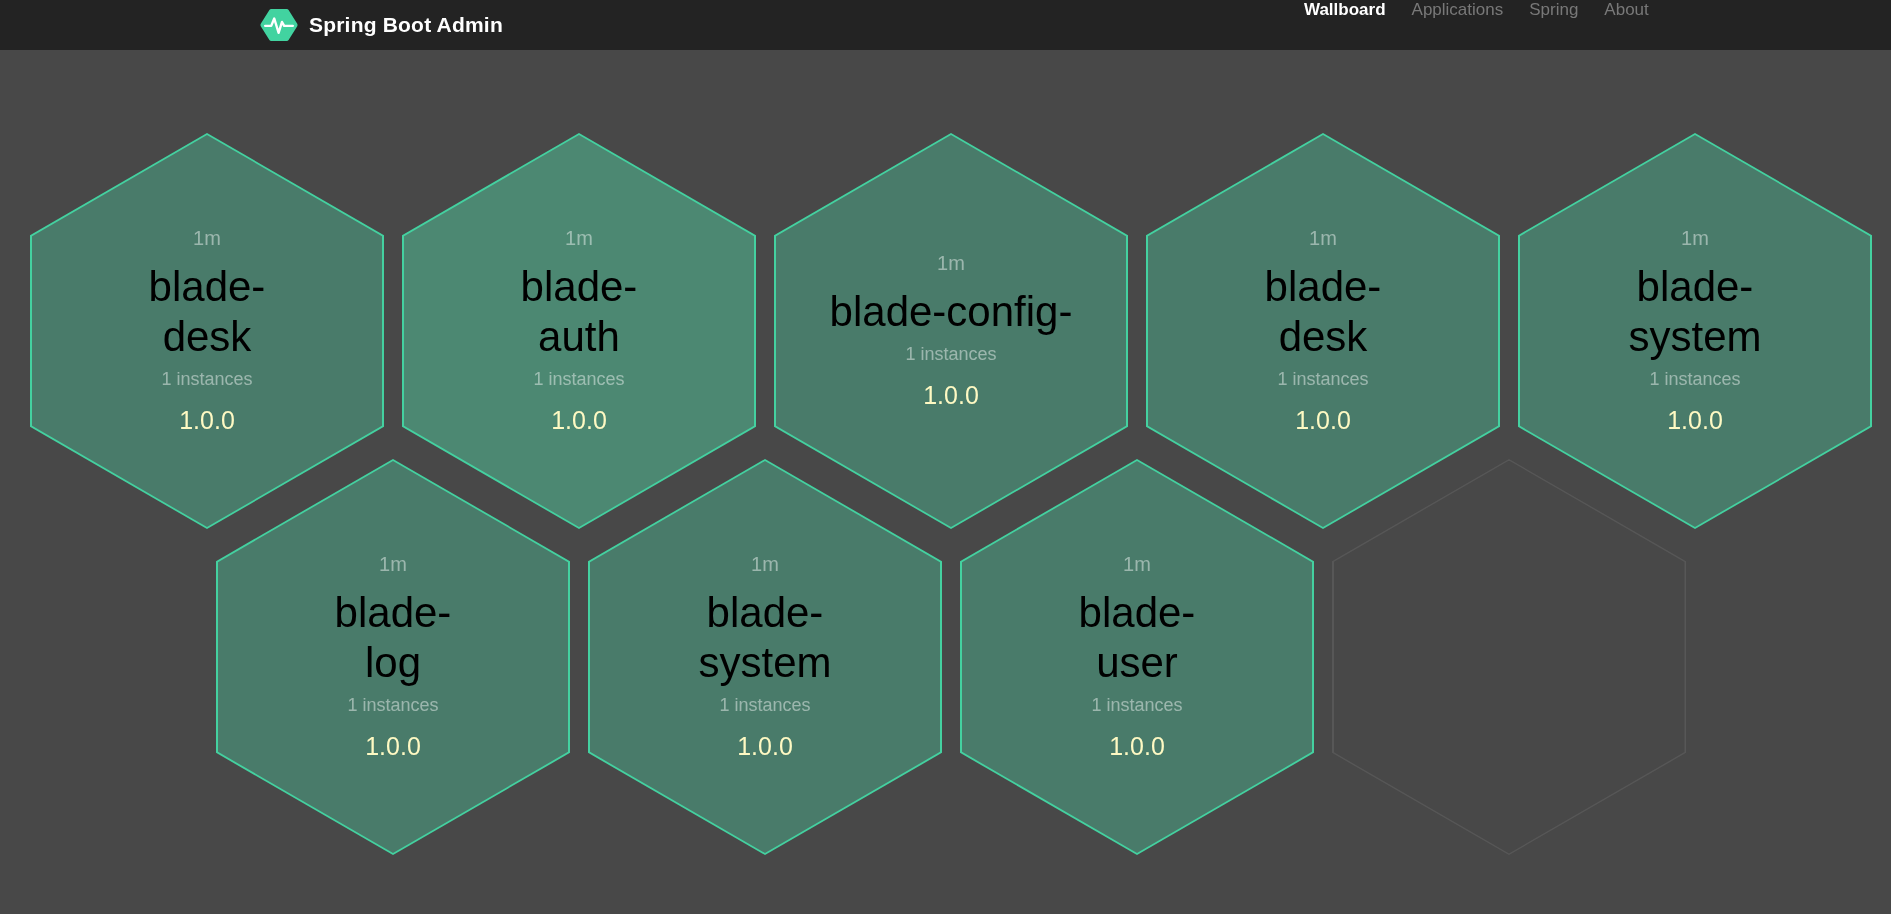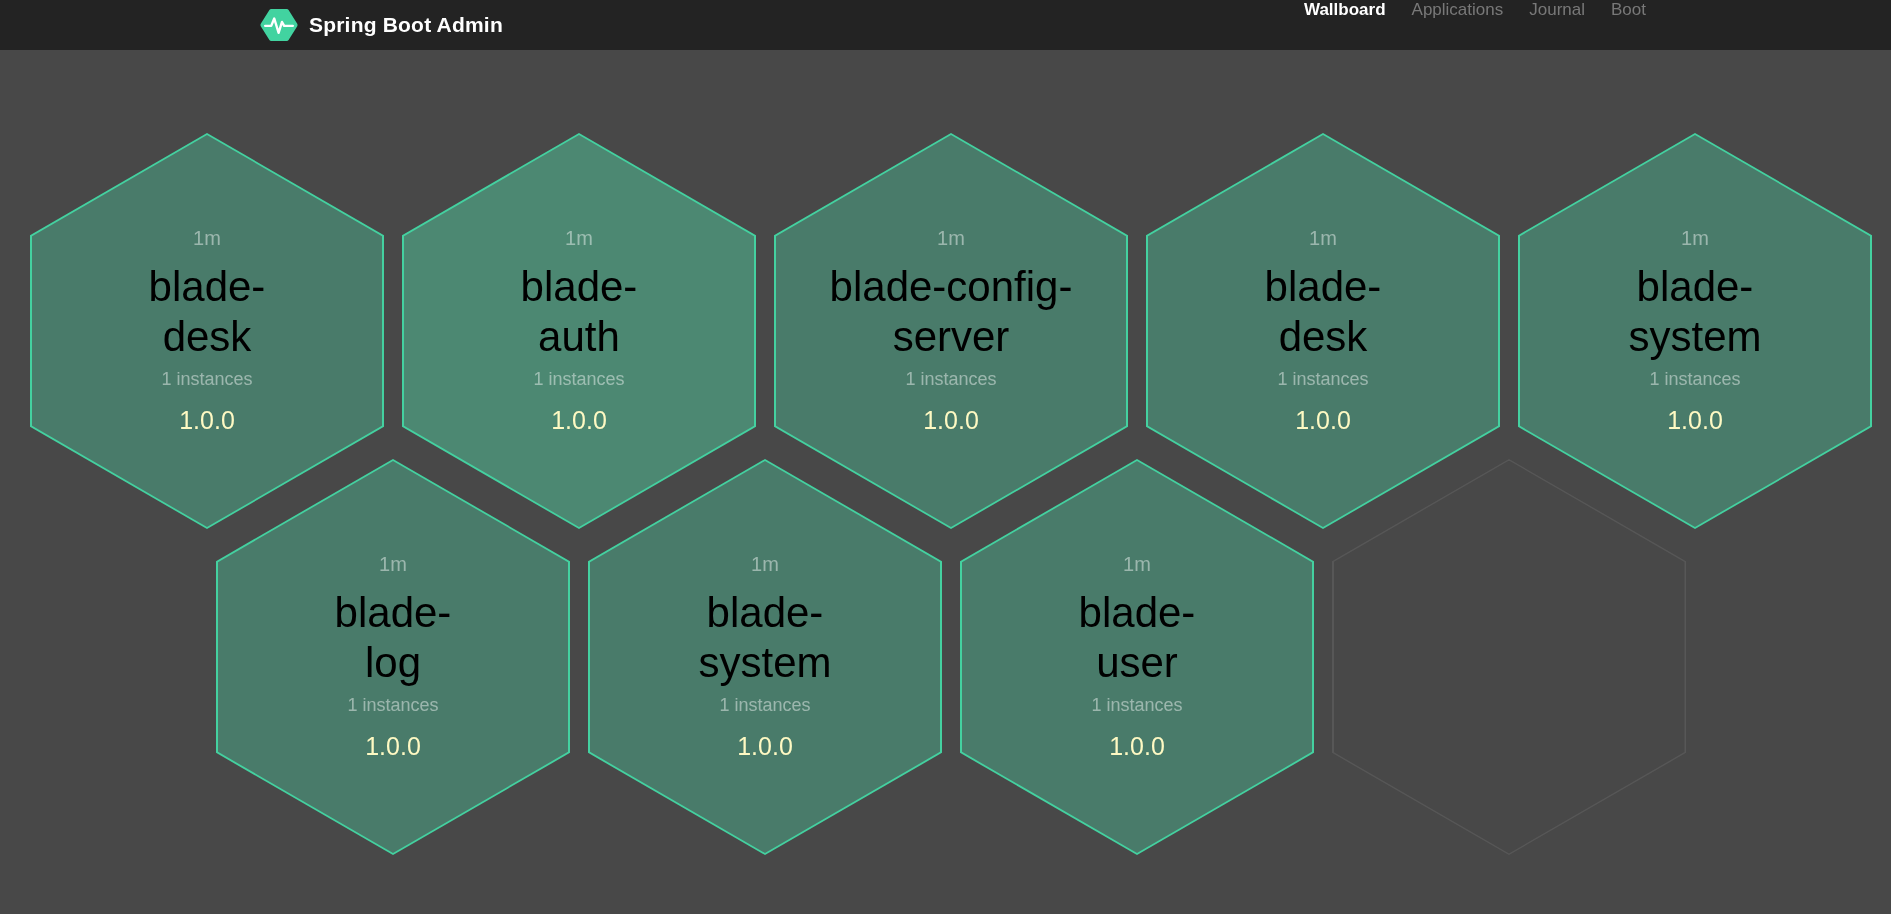--- a/index.html
+++ b/index.html
@@ -99,21 +99,20 @@
       </div>
       <div class="hex-instances">1 instances</div>
       <div class="hex-version">1.0.0</div>
     </div>
   </div>
     <div class="hex" style="left: 774px; top: 123px;">
     <div class="hex-inner hex-content">
       <div class="hex-uptime">1m</div>
       <div class="hex-name">
         <div>blade-config-</div>
-        <div>server</div>
       </div>
       <div class="hex-instances">1 instances</div>
       <div class="hex-version">1.0.0</div>
     </div>
   </div>
     <div class="hex" style="left: 1146px; top: 123px;">
     <div class="hex-inner hex-content">
       <div class="hex-uptime">1m</div>
       <div class="hex-name">
         <div>blade-</div>
@@ -178,16 +177,16 @@
       <svg width="38" height="34" viewBox="0 0 44 38">
         <polygon points="3,19 13,3 31,3 41,19 31,35 13,35" fill="var(--accent)" stroke="var(--accent)" stroke-width="5" stroke-linejoin="round"></polygon>
         <path d="M6 20 L13 20 L16.5 11.5 L21.5 28 L25.5 15.5 L28 20 L38 20" fill="none" stroke="#ffffff" stroke-width="2.8" stroke-linecap="round" stroke-linejoin="round"></path>
       </svg>
     </span>
     <span class="brand-title">Spring Boot Admin</span>
   </a>
   <nav class="nav">
       <a class="nav-item active">Wallboard</a>
       <a class="nav-item">Applications</a>
-      <a class="nav-item">Journal</a>
-      <a class="nav-item">Boot</a>
+      <a class="nav-item">Spring</a>
+      <a class="nav-item">About</a>
     </nav>
 </div>
 
 </body></html>

